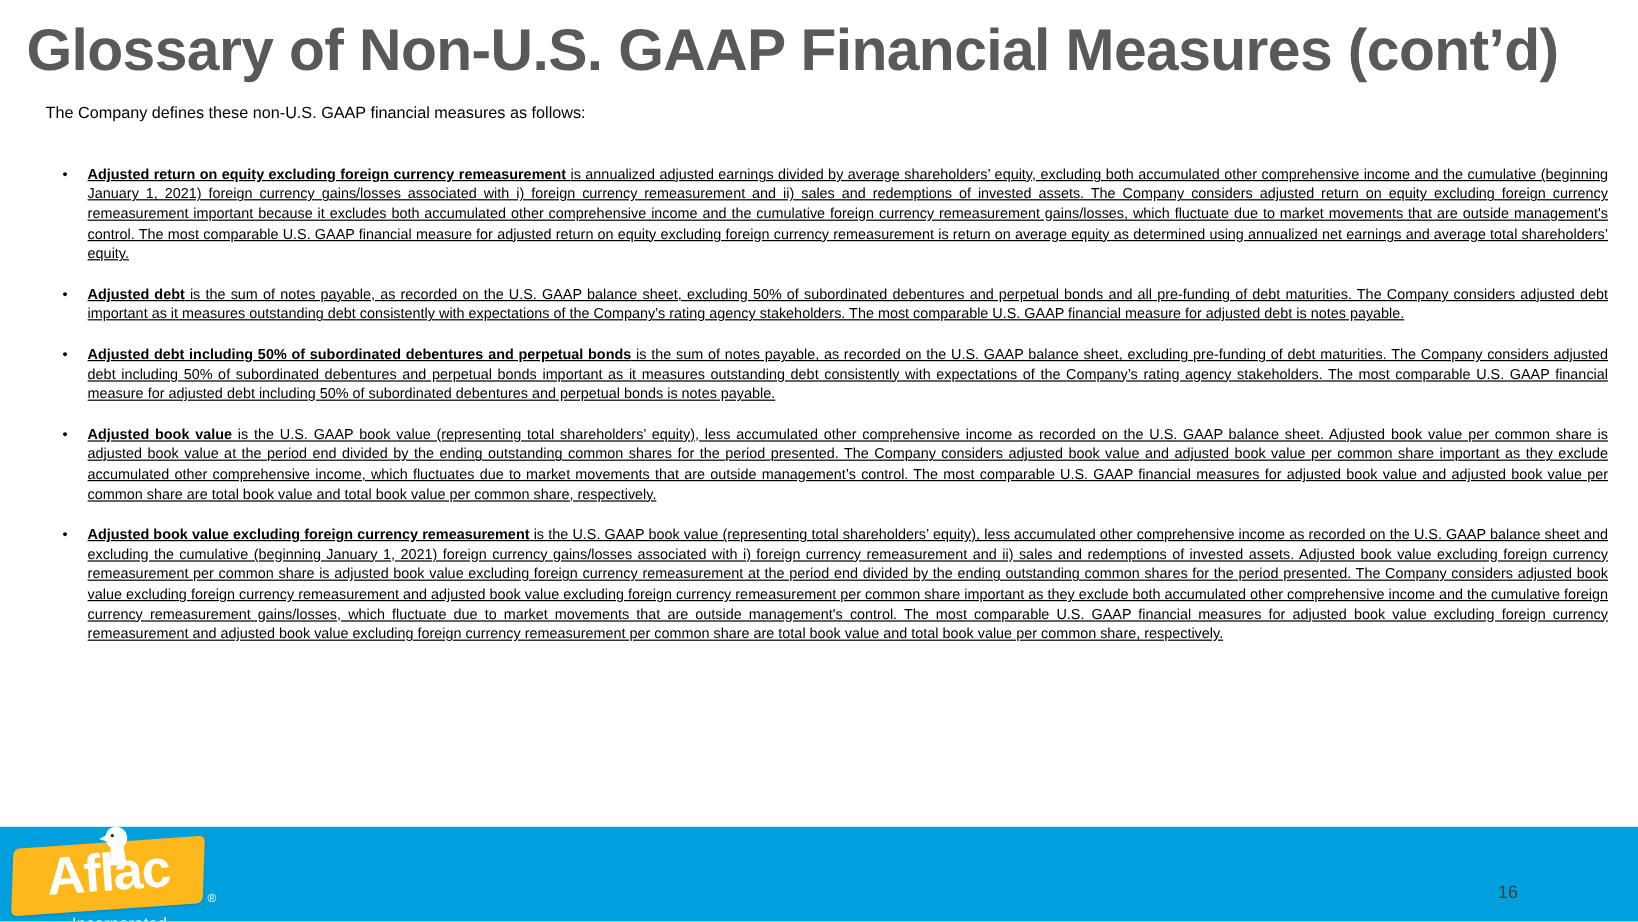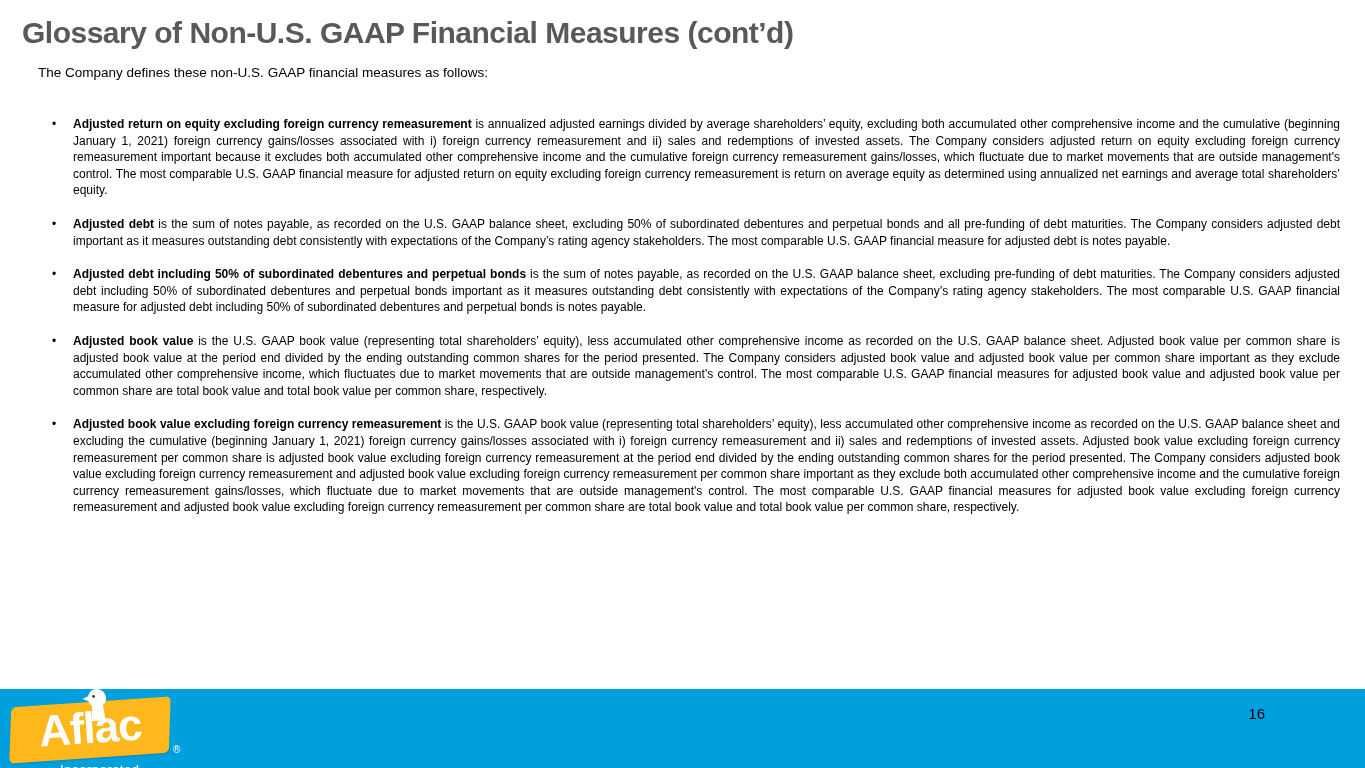--- a/index.html
+++ b/index.html
@@ -13,34 +13,35 @@
   }
   .slide {
     position: relative;
     width: 1365px;
     height: 768px;
     background: #ffffff;
   }
   .title {
     margin: 16px 0 0 22px;
     color: var(--title-gray, #58595b);
-    font-size: 30px;
+    font-size: 49px;
     font-weight: bold;
     letter-spacing: -0.5px;
     line-height: 1.1;
   }
   .subtitle {
     margin: 16px 0 0 38px;
     color: #000;
     font-size: 13.5px;
   }
   .glossary {
     list-style: none;
     margin: 36px 25px 0 50px;
     padding: 0;
+    text-decoration: underline;
   }
   .glossary li {
     position: relative;
     padding-left: 23px;
     margin-bottom: 17px;
     color: #000;
     font-size: 12px;
     line-height: 16.6px;
     text-align: justify;
   }
@@ -107,22 +108,22 @@
     position: absolute;
     left: 52px;
     top: 68px;
     color: #ffffff;
     font-size: 13.5px;
     letter-spacing: 0.3px;
   }
   .page-number {
     position: absolute;
     right: 100px;
-    top: 16px;
-    color: #000000;
+    top: 46px;
+    color: #404040;
     font-size: 15px;
   }
 </style>
 </head>
 <body>
 
 <div class="slide">
 
   <h1 class="title">Glossary of Non-U.S. GAAP Financial Measures (cont’d)</h1>
 

